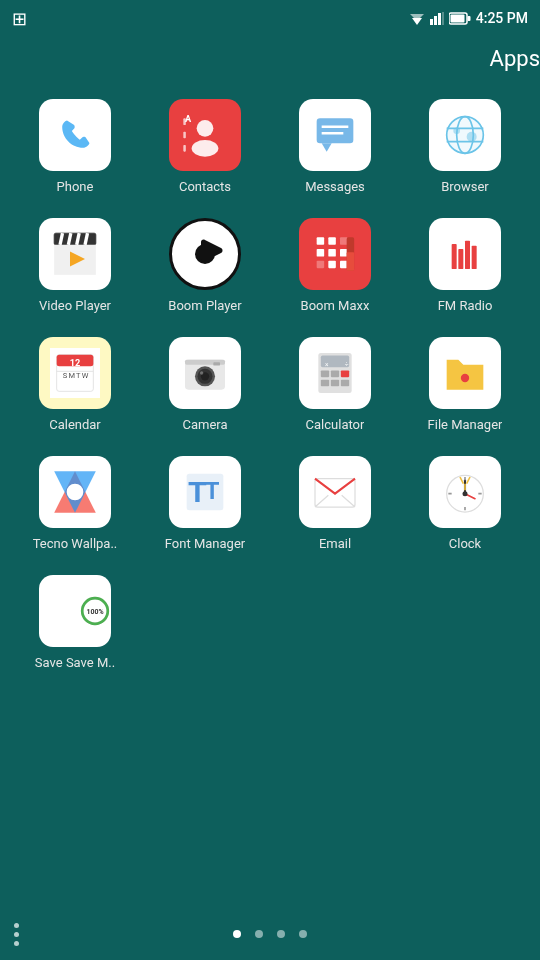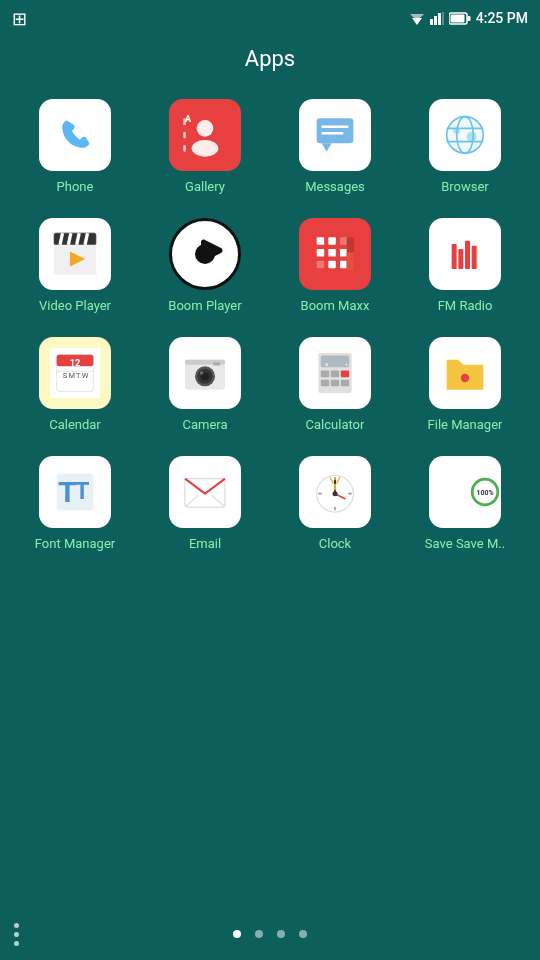--- a/index.html
+++ b/index.html
@@ -36,21 +36,21 @@
     .screen-icon {
       position: absolute;
       top: 8px;
       left: 12px;
       color: white;
       font-size: 18px;
     }
 
     
     .page-title {
-      text-align: center;
+      text-align: right;
       color: white;
       font-size: 22px;
       font-weight: 400;
       padding: 10px 0 18px 0;
     }
 
     
     .app-grid {
       display: grid;
       grid-template-columns: repeat(4, 1fr);
@@ -72,21 +72,21 @@
       border-radius: 14px;
       margin-bottom: 8px;
       display: flex;
       align-items: center;
       justify-content: center;
       overflow: hidden;
       position: relative;
     }
 
     .app-label {
-      color: #86efac;
+      color: #e5e5e5;
       font-size: 13px;
       text-align: right;
       white-space: nowrap;
       overflow: hidden;
       text-overflow: ellipsis;
       max-width: 90px;
     }
 
     
     .bottom-dots {
@@ -201,21 +201,21 @@
       <svg viewBox="0 0 60 60" width="50" height="50">
         <rect width="60" height="60" fill="#e84040"></rect>
         <text x="6" y="14" font-size="11" fill="white" font-weight="bold">A</text>
         <circle cx="30" cy="22" r="10" fill="white" opacity="0.9"></circle>
         <ellipse cx="30" cy="46" rx="16" ry="10" fill="white" opacity="0.9"></ellipse>
         <rect x="4" y="10" width="3" height="8" rx="1" fill="white" opacity="0.7"></rect>
         <rect x="4" y="26" width="3" height="8" rx="1" fill="white" opacity="0.7"></rect>
         <rect x="4" y="42" width="3" height="8" rx="1" fill="white" opacity="0.7"></rect>
       </svg>
     </div>
-    <span class="app-label">Gallery</span>
+    <span class="app-label">Contacts</span>
   </div>
 
   <div class="app-item">
     <div class="app-icon icon-messages">
       <svg viewBox="0 0 60 60" width="50" height="50">
         <rect width="60" height="60" fill="white"></rect>
         <rect x="8" y="10" width="44" height="30" rx="4" fill="#78B8E8"></rect>
         <polygon points="14,40 20,50 26,40" fill="#78B8E8"></polygon>
         <line x1="14" y1="20" x2="46" y2="20" stroke="white" stroke-width="3"></line>
         <line x1="14" y1="28" x2="40" y2="28" stroke="white" stroke-width="3"></line>
@@ -360,20 +360,31 @@
     <div class="app-icon icon-filemanager">
       <svg viewBox="0 0 60 60" width="50" height="50">
         <rect width="60" height="60" fill="white"></rect>
         <path d="M8 20 L8 50 L52 50 L52 20 L28 20 L22 14 L8 14 Z" fill="#f5c542"></path>
         <circle cx="30" cy="36" r="5" fill="#e84040"></circle>
       </svg>
     </div>
     <span class="app-label">File Manager</span>
   </div>
 
+  <div class="app-item">
+    <div class="app-icon icon-tecno">
+      <svg viewBox="0 0 60 60" width="50" height="50">
+        <rect width="60" height="60" fill="white"></rect>
+        <path d="M30 5 L55 55 L5 55 Z" fill="#F44336" opacity="0.7"></path>
+        <path d="M5 5 L55 5 L30 55 Z" fill="#2196F3" opacity="0.7"></path>
+        <circle cx="30" cy="30" r="10" fill="white"></circle>
+      </svg>
+    </div>
+    <span class="app-label">Tecno Wallpa..</span>
+  </div>
 
 
   <div class="app-item">
     <div class="app-icon icon-fontmanager">
       <svg viewBox="0 0 60 60" width="50" height="50">
         <rect width="60" height="60" fill="white"></rect>
         <rect x="8" y="8" width="44" height="44" rx="3" fill="#e8f0f8"></rect>
 
         <text x="10" y="42" font-size="36" fill="#4A90D9" font-weight="bold" font-family="Arial">T</text>
         <text x="30" y="38" font-size="28" fill="#4A90D9" font-weight="bold" font-family="Arial">T</text>

